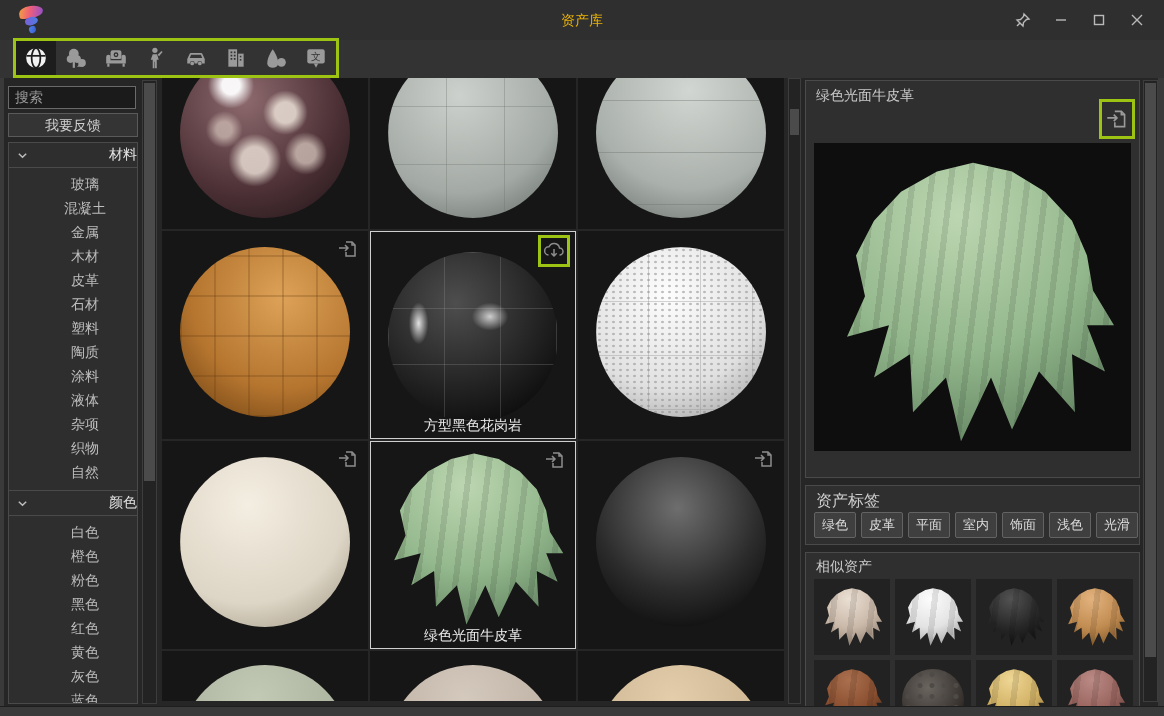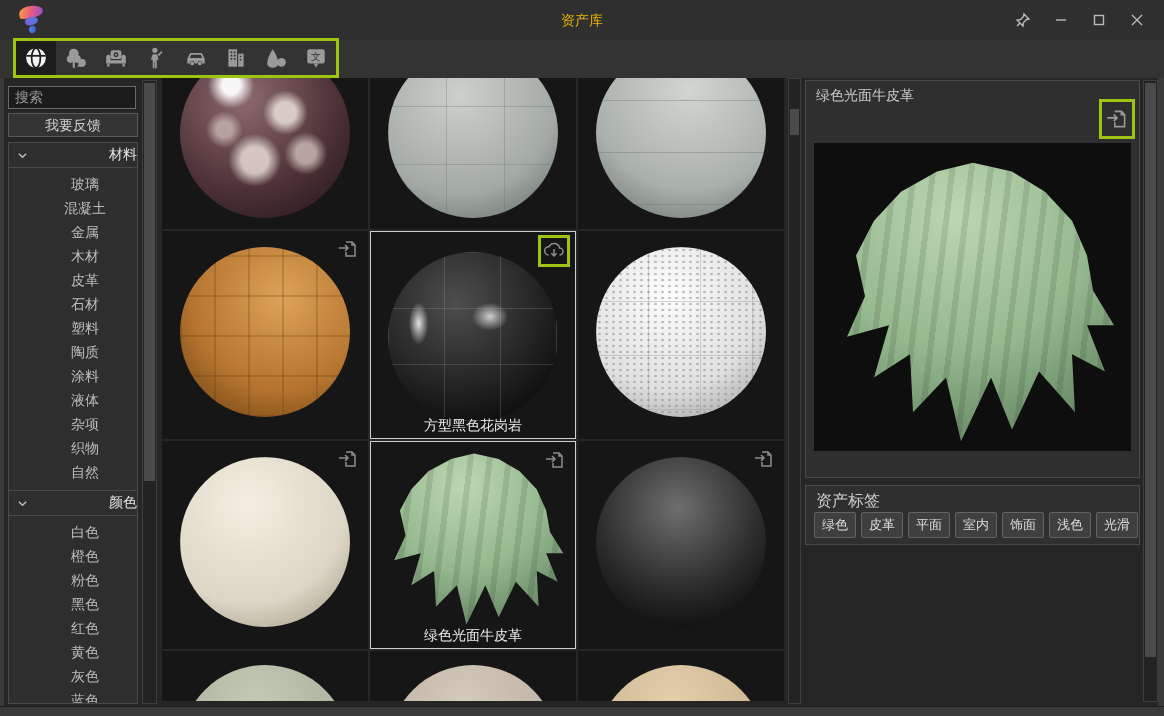--- a/index.html
+++ b/index.html
@@ -427,20 +427,49 @@
         <span class="tag">皮革</span>
         <span class="tag">平面</span>
         <span class="tag">室内</span>
         <span class="tag">饰面</span>
         <span class="tag">浅色</span>
         <span class="tag">光滑</span>
 
       </div>
     </div>
 
+    <div class="detail-block block-similar">
+      <div class="similar-title">相似资产</div>
+      <div class="similar-grid">
+        <div class="sim-tile">
+            <div class="cloth cloth-beige sim-cloth"></div>
+          </div>
+        <div class="sim-tile">
+            <div class="cloth cloth-white sim-cloth"></div>
+          </div>
+        <div class="sim-tile">
+            <div class="cloth cloth-black sim-cloth"></div>
+          </div>
+        <div class="sim-tile">
+            <div class="cloth cloth-camel sim-cloth"></div>
+          </div>
+        <div class="sim-tile">
+            <div class="cloth cloth-brown sim-cloth"></div>
+          </div>
+        <div class="sim-tile">
+            <div class="studded sim-studded"></div>
+          </div>
+        <div class="sim-tile">
+            <div class="cloth cloth-gold sim-cloth"></div>
+          </div>
+        <div class="sim-tile">
+            <div class="cloth cloth-mauve sim-cloth"></div>
+          </div>
+      </div>
+    </div>
   </div>
   <div class="vscroll scroll-detail">
       <div class="thumb"></div>
     </div>
 
   <div class="frame-left"></div>
   <div class="frame-right"></div>
   <div class="frame-bottom"></div>
 </div>
 

